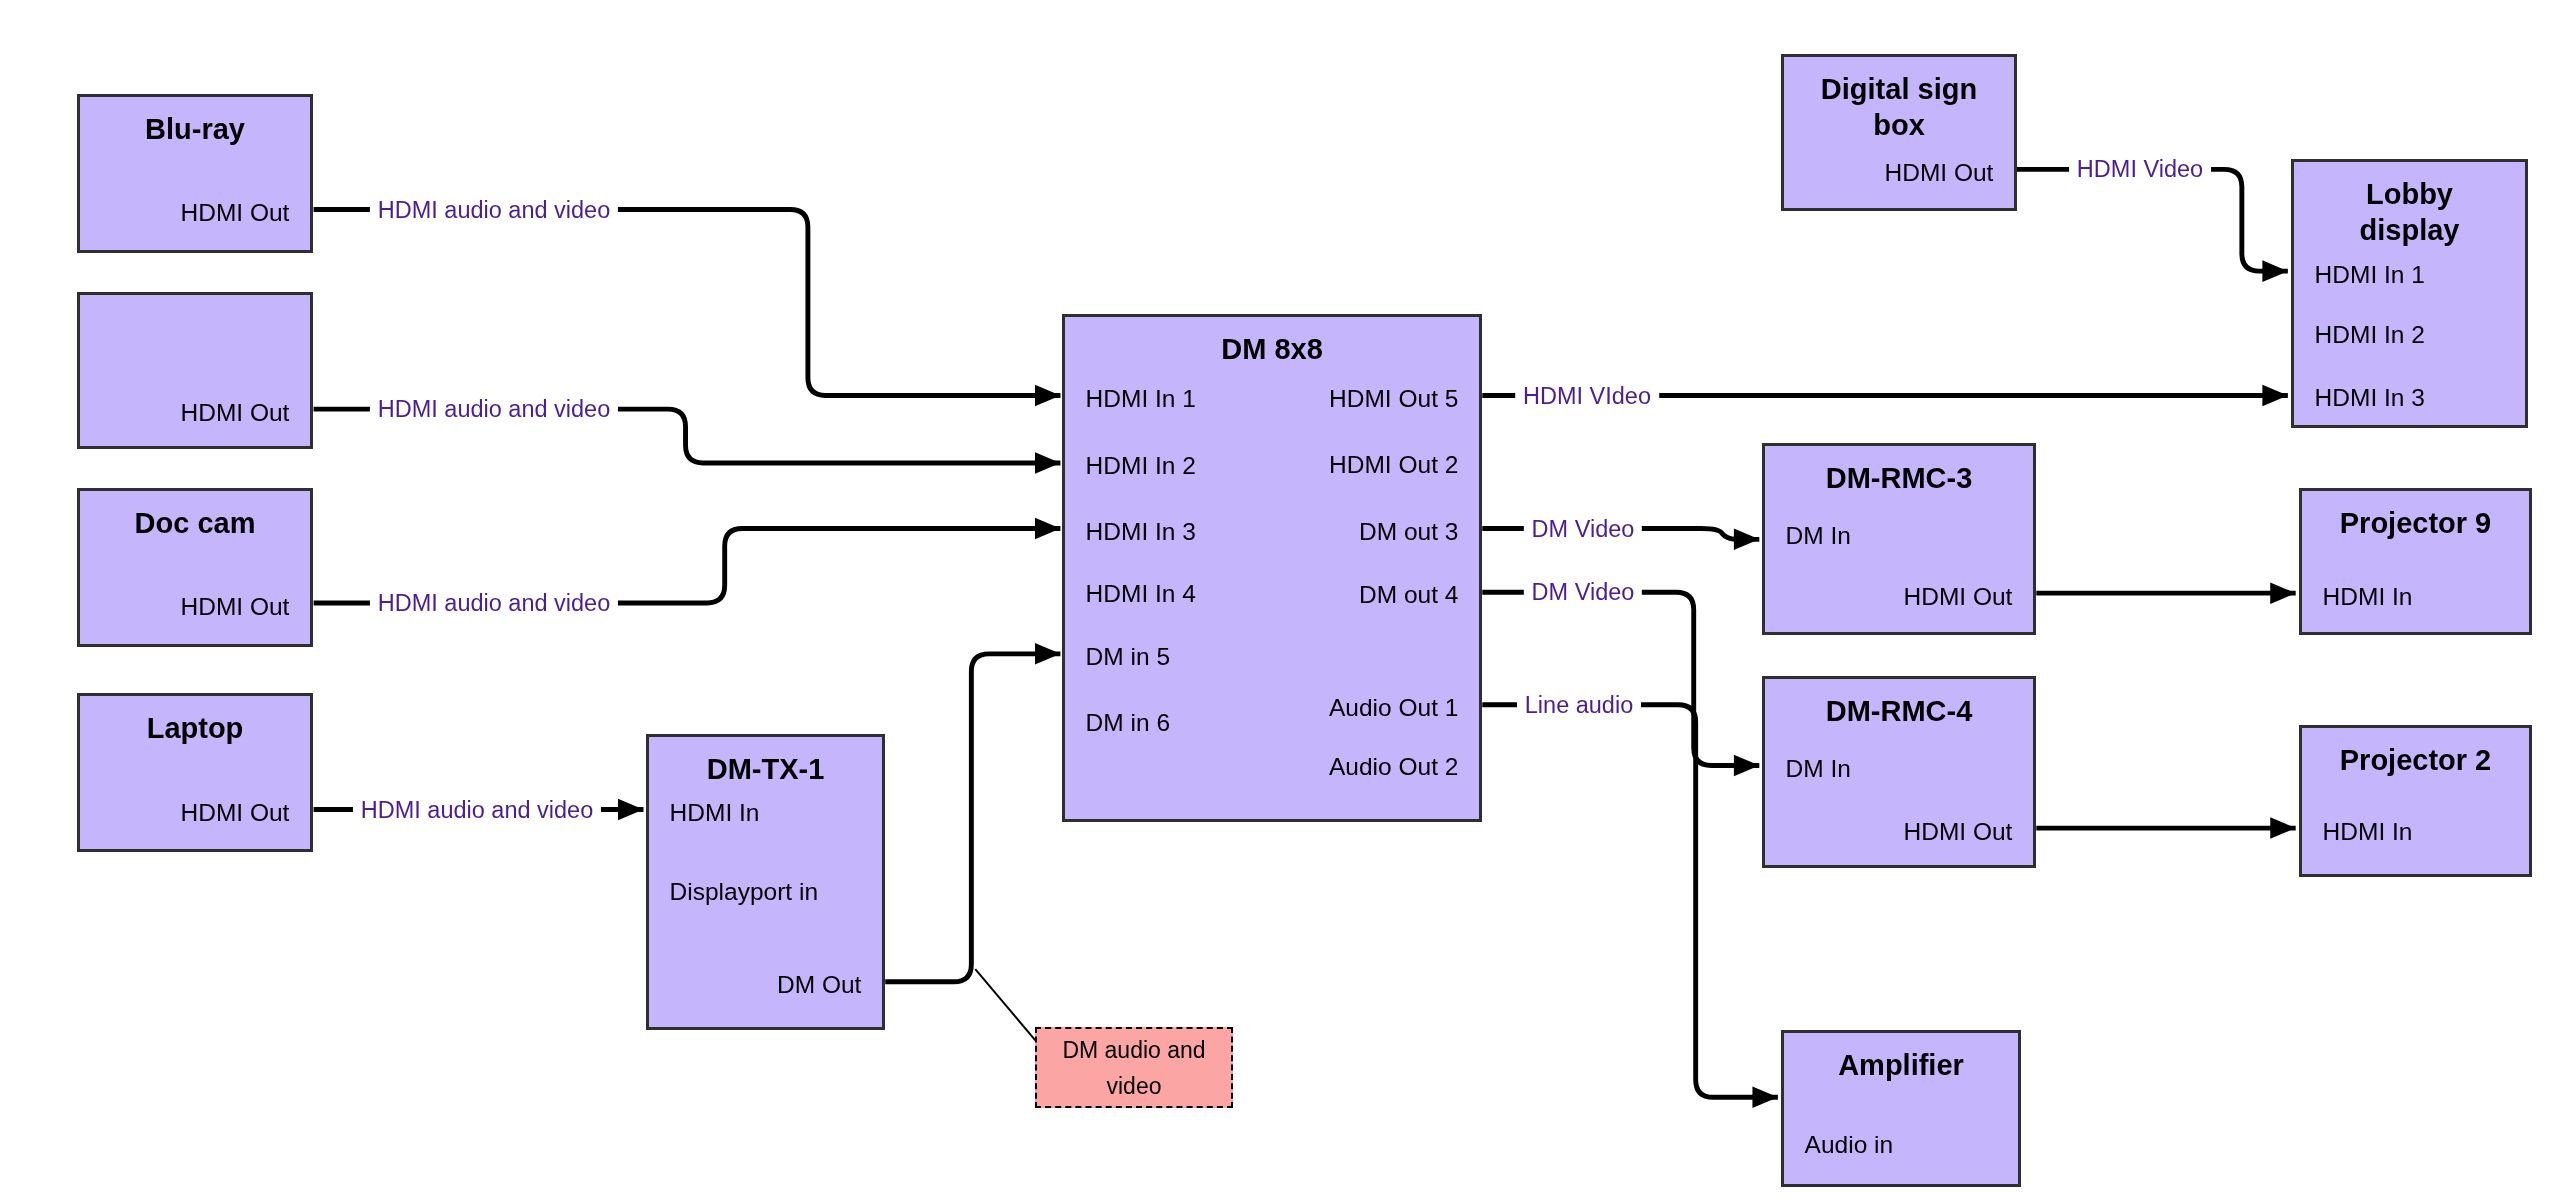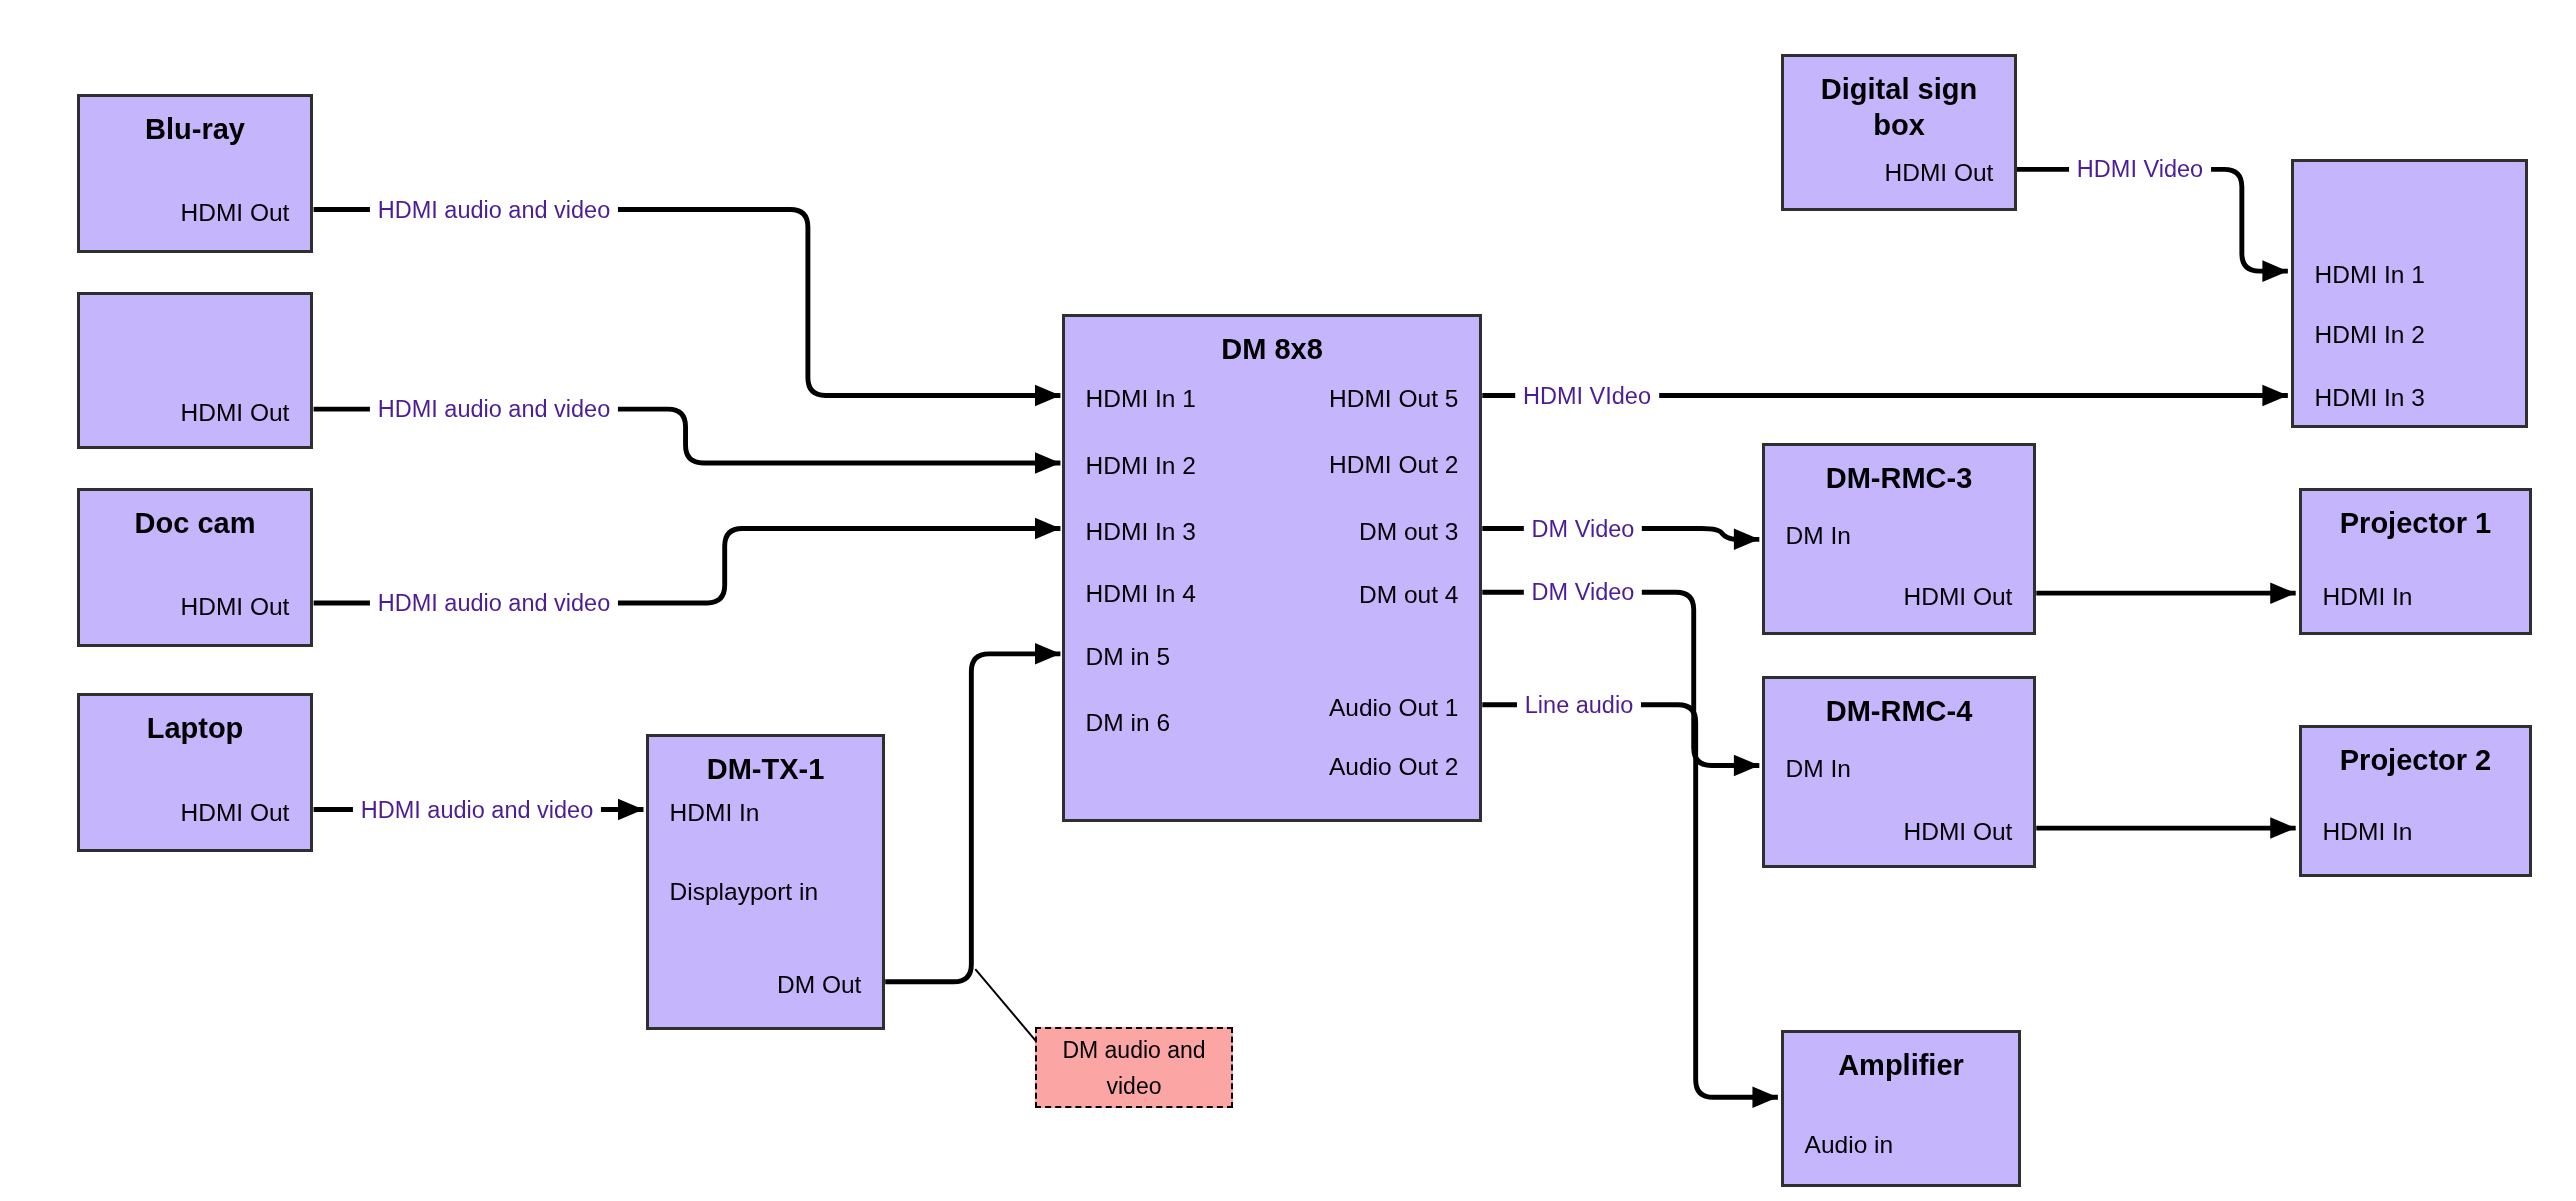--- a/index.html
+++ b/index.html
@@ -126,31 +126,33 @@
         <div class="port right" style="top: 262px;">DM out 4</div>
         <div class="port right" style="top: 375px;">Audio Out 1</div>
         <div class="port right" style="top: 434px;">Audio Out 2</div>
       </div>
       <div class="node" style="left: 1781px; top: 54px; width: 236px; height: 157px;">
         <div class="node-title">Digital sign
 box</div>
         <div class="port right" style="top: 100px;">HDMI Out</div>
       </div>
       <div class="node" style="left: 2291px; top: 159px; width: 237px; height: 269px;">
+        <div class="node-title">Lobby
+display</div>
         <div class="port left" style="top: 97px;">HDMI In 1</div>
         <div class="port left" style="top: 157px;">HDMI In 2</div>
         <div class="port left" style="top: 220px;">HDMI In 3</div>
       </div>
       <div class="node" style="left: 1762px; top: 443px; width: 274px; height: 192px;">
         <div class="node-title">DM-RMC-3</div>
         <div class="port left" style="top: 74px;">DM In</div>
         <div class="port right" style="top: 135px;">HDMI Out</div>
       </div>
       <div class="node" style="left: 2299px; top: 488px; width: 233px; height: 147px;">
-        <div class="node-title">Projector 1</div>
+        <div class="node-title">Projector 9</div>
         <div class="port left" style="top: 90px;">HDMI In</div>
       </div>
       <div class="node" style="left: 1762px; top: 676px; width: 274px; height: 192px;">
         <div class="node-title">DM-RMC-4</div>
         <div class="port left" style="top: 74px;">DM In</div>
         <div class="port right" style="top: 137px;">HDMI Out</div>
       </div>
       <div class="node" style="left: 2299px; top: 725px; width: 233px; height: 152px;">
         <div class="node-title">Projector 2</div>
         <div class="port left" style="top: 88px;">HDMI In</div>

